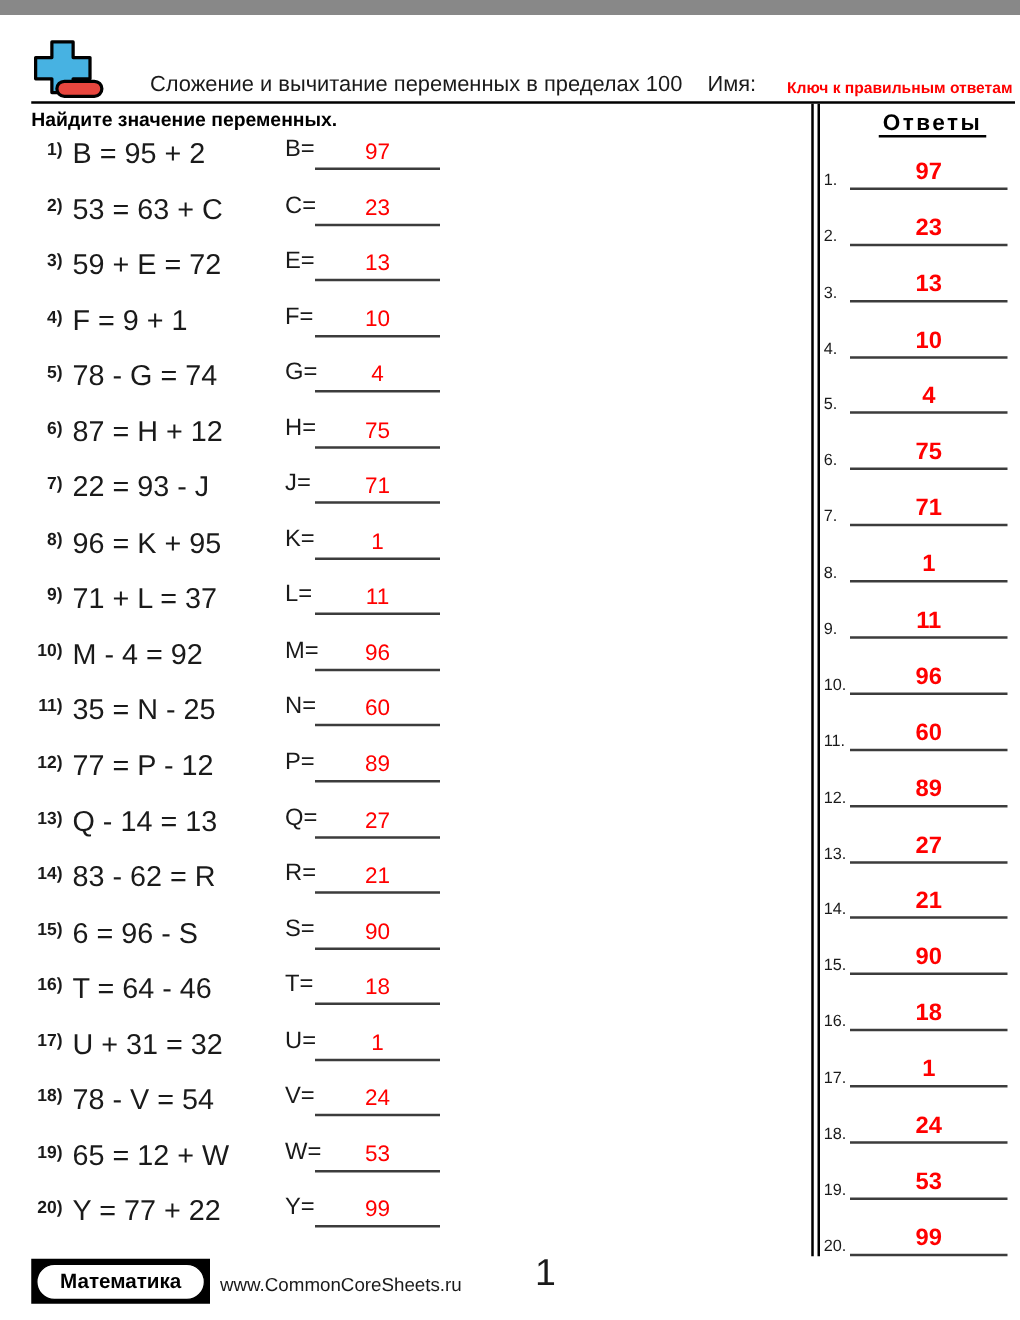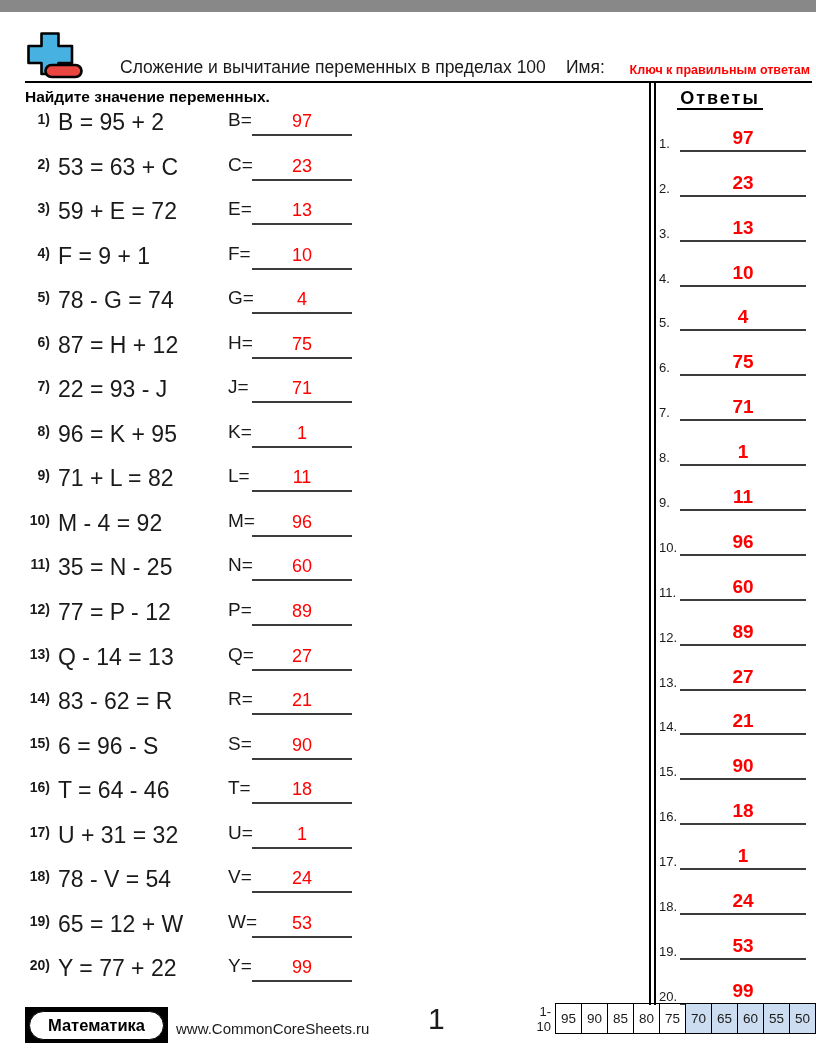--- a/index.html
+++ b/index.html
@@ -25,21 +25,21 @@
   
   .problems{position:absolute;left:0;top:90px;width:650px;}
   .prob-row{position:relative;height:44.55px;}
   .prob-num{position:absolute;left:0;width:50px;top:9px;text-align:right;font-size:14px;font-weight:700;color:#1a1a1a;}
   .prob-eq{position:absolute;left:58px;top:7px;font-size:23px;color:#1a1a1a;white-space:pre;}
   .prob-var{position:absolute;left:228px;top:7px;font-size:19px;color:#1a1a1a;}
   .prob-blank{position:absolute;left:252px;top:5px;width:100px;height:27px;
               border-bottom:2px solid #3c3c3c;text-align:center;}
   .prob-ans{font-size:18px;line-height:29px;color:#ff0000;}
   
-  .answers-col{position:absolute;left:656px;top:71px;width:128px;}
+  .answers-col{position:absolute;left:656px;top:71px;width:128px;padding-left:26px;}
   .answers-title{margin-top:5px;text-align:center;font-size:18px;font-weight:700;letter-spacing:2px;}
   .answers-title span{border-bottom:2px solid #000;padding:0 3px;}
   .answers{position:absolute;left:0;top:24px;width:160px;}
   .ans-row{position:relative;height:44.9px;}
   .ans-num{position:absolute;left:3px;bottom:1px;font-size:13px;color:#1a1a1a;}
   .ans-blank{position:absolute;left:24px;width:126px;bottom:0;border-bottom:2px solid #3c3c3c;text-align:center;}
   .ans-val{font-size:19px;font-weight:700;line-height:25px;color:#ff0000;}
   
   .footer-brand{position:absolute;left:25px;top:995px;width:143px;height:36px;background:#000;
                 display:flex;align-items:center;justify-content:center;}
@@ -137,21 +137,21 @@
     <span class="prob-num">8)</span>
     <span class="prob-eq">96 = K + 95</span>
     <span class="prob-var">K=</span>
     <span class="prob-blank">
       <span class="prob-ans">1</span>
     </span>
   </div>
 
   <div class="prob-row">
     <span class="prob-num">9)</span>
-    <span class="prob-eq">71 + L = 82</span>
+    <span class="prob-eq">71 + L = 37</span>
     <span class="prob-var">L=</span>
     <span class="prob-blank">
       <span class="prob-ans">11</span>
     </span>
   </div>
 
   <div class="prob-row">
     <span class="prob-num">10)</span>
     <span class="prob-eq">M - 4 = 92</span>
     <span class="prob-var">M=</span>
@@ -398,29 +398,16 @@
 </div>
   </div>
 
   <div class="footer-brand">
     <div class="brand-pill">Математика</div>
   </div>
   <div class="footer-site">www.CommonCoreSheets.ru</div>
   <div class="footer-page">1</div>
   <table class="score-table">
     <tbody>
-      <tr id="score-row-1">
-        <td class="score-label">1-10</td>
-      <td class="score-cell">95</td>
-          <td class="score-cell">90</td>
-          <td class="score-cell">85</td>
-          <td class="score-cell">80</td>
-          <td class="score-cell">75</td>
-          <td class="score-cell hl">70</td>
-          <td class="score-cell hl">65</td>
-          <td class="score-cell hl">60</td>
-          <td class="score-cell hl">55</td>
-          <td class="score-cell hl">50</td>
-        </tr>
     </tbody>
   </table>
 
 </div>
 
 </body></html>

